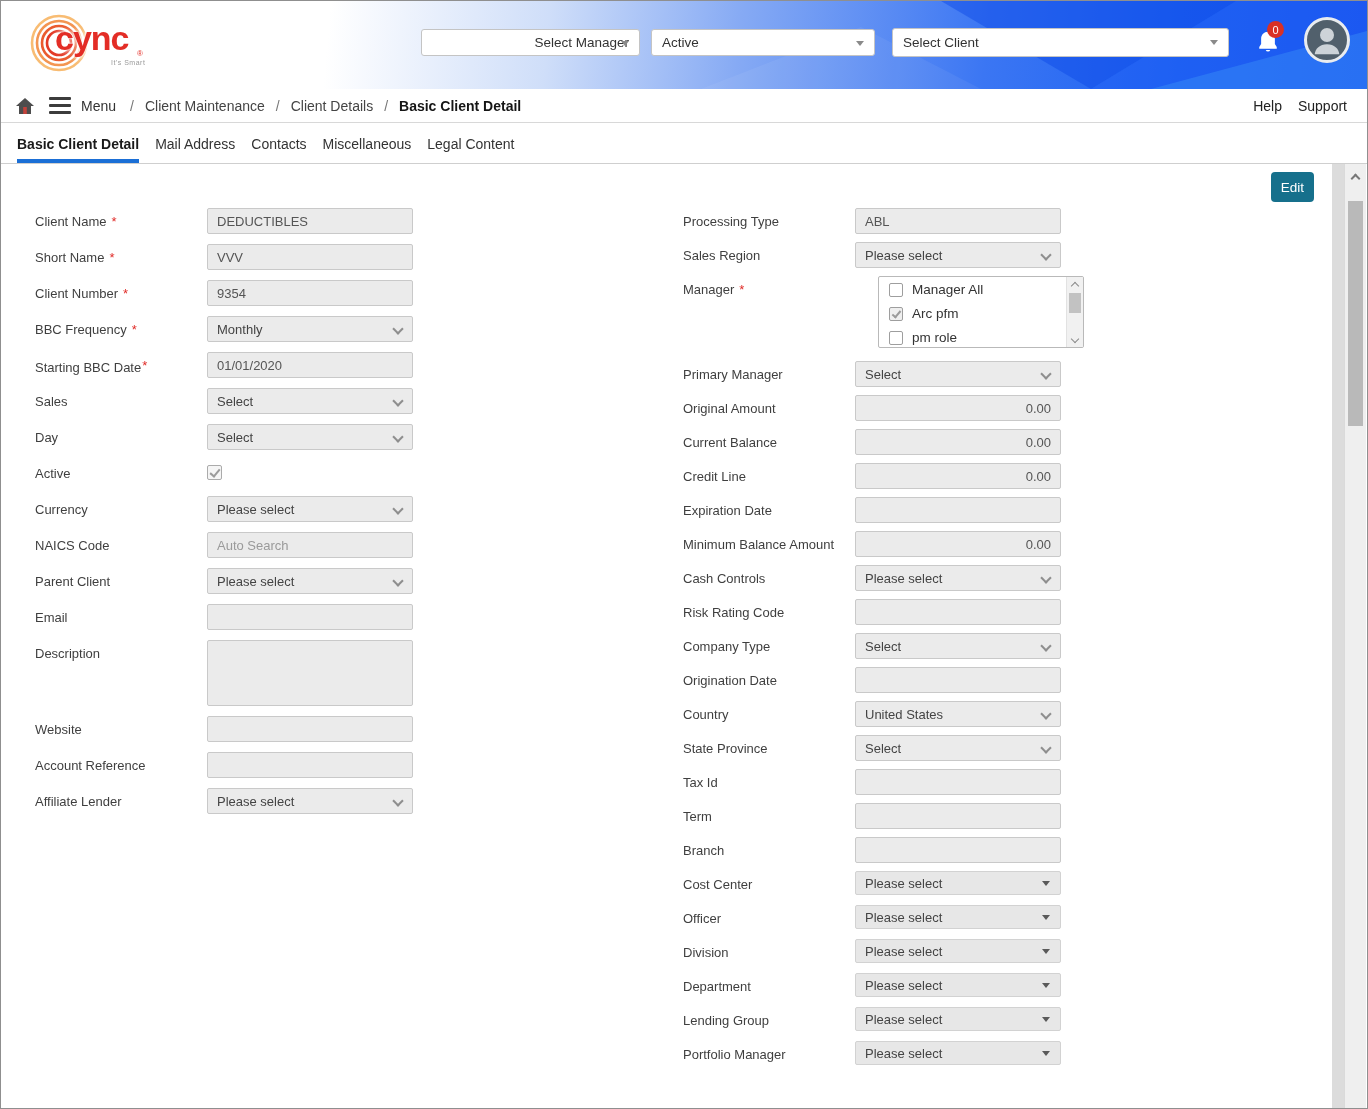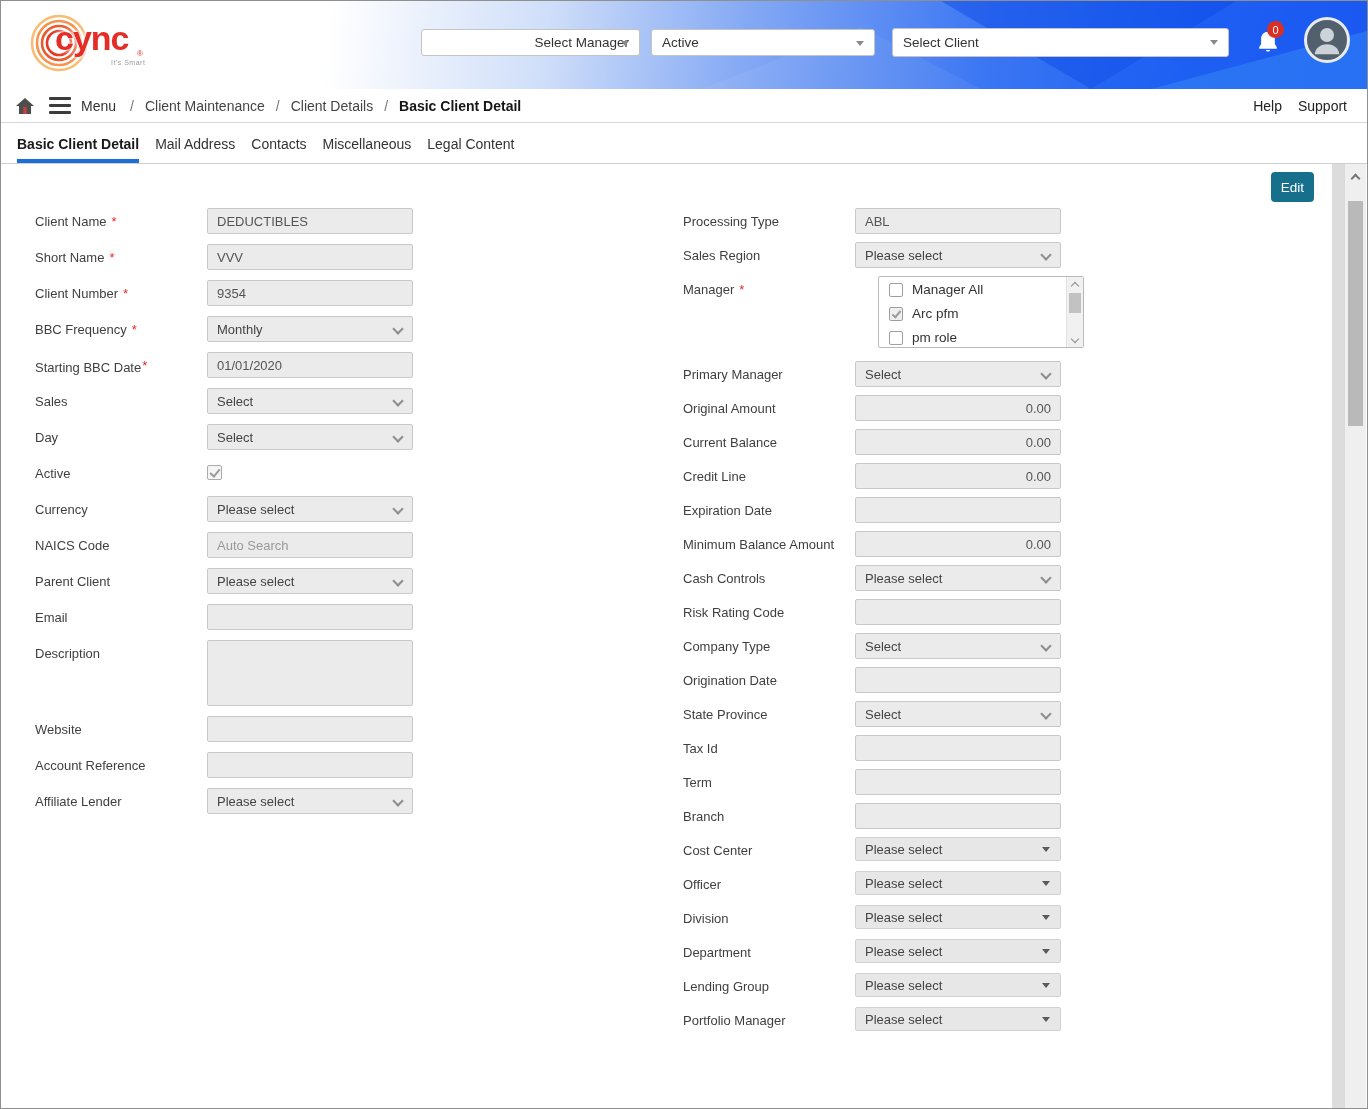--- a/index.html
+++ b/index.html
@@ -407,20 +407,29 @@
             </div>
           </div>
         </div>
         <div class="frow">
           <div class="flabel"><span>Origination Date</span></div>
           <div class="fctrl">
             <input class="tinput" readonly="" style="">
           </div>
         </div>
         <div class="frow">
+          <div class="flabel"><span>Country</span></div>
+          <div class="fctrl">
+            <div class="fselect">
+              <span>United States</span>
+              <span class="chev"></span>
+            </div>
+          </div>
+        </div>
+        <div class="frow">
           <div class="flabel"><span>State Province</span></div>
           <div class="fctrl">
             <div class="fselect">
               <span>Select</span>
               <span class="chev"></span>
             </div>
           </div>
         </div>
         <div class="frow">
           <div class="flabel"><span>Tax Id</span></div>

